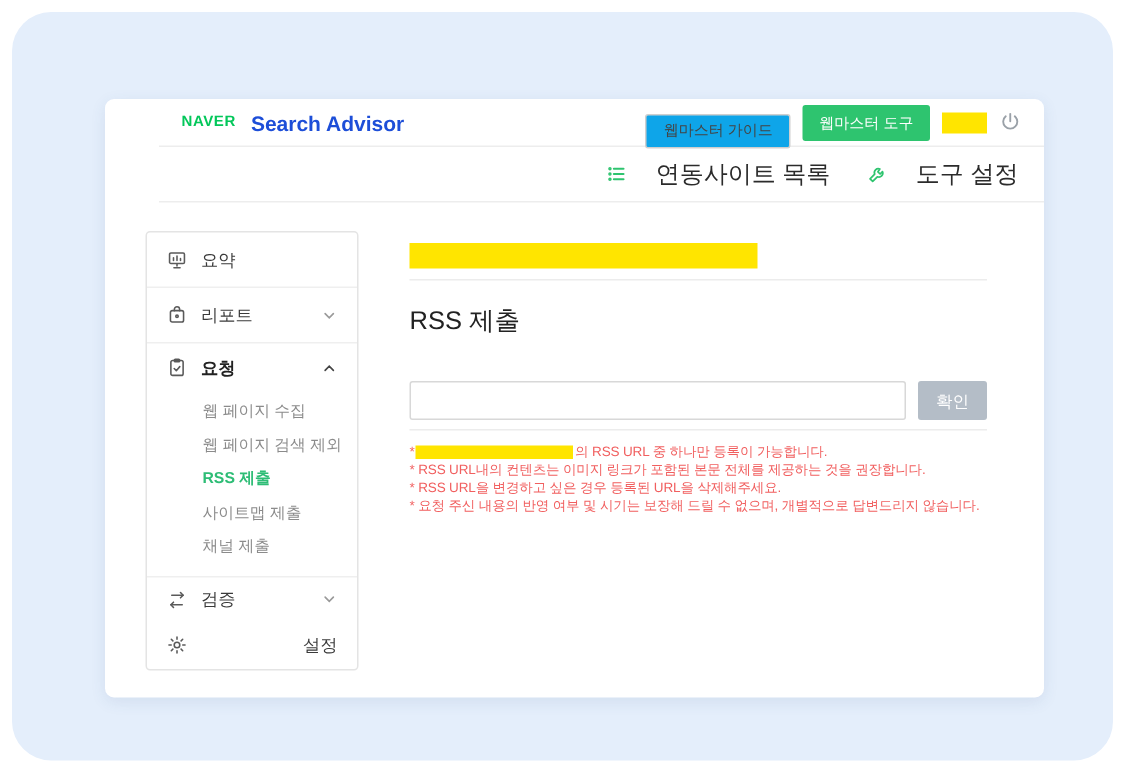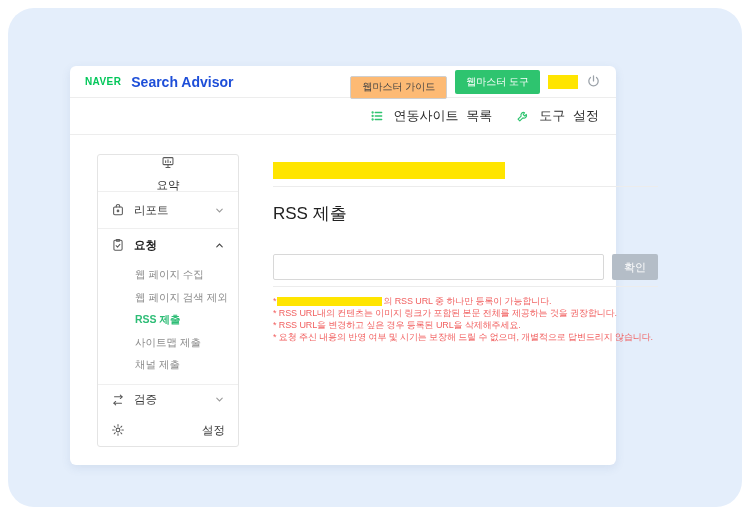--- a/index.html
+++ b/index.html
@@ -1,32 +1,32 @@
 <!DOCTYPE html>
 <html><head>
 <meta charset="utf-8">
 <style>
   * { margin:0; padding:0; box-sizing:border-box; }
   html,body { width:750px; height:515px; background:#ffffff; font-family:"Liberation Sans","DejaVu Sans",sans-serif; }
   .bg-frame { position:absolute; left:8px; top:8px; width:734px; height:499px; background:#e4eefb; border-radius:26px; }
-  .card { position:absolute; left:62px; top:58px; width:546px; height:399px; background:#ffffff; border-radius:6px; box-shadow:0 3px 10px rgba(60,90,140,0.10); }
+  .card { position:absolute; left:62px; top:58px; width:626px; height:399px; background:#ffffff; border-radius:6px; box-shadow:0 3px 10px rgba(60,90,140,0.10);padding-left:36px; }
 
   
   .card-header { height:32px; display:flex; align-items:center; padding:0 15px; border-bottom:1px solid #ededed; }
   .logo { font-size:10px; font-weight:800; color:#03c75a; letter-spacing:0.4px; }
   .app-title { margin-left:10px; font-size:14px; font-weight:600; color:#1d4ed8; }
   .header-right { margin-left:auto; display:flex; align-items:center; gap:8px; }
-  .btn-guide { height:23px; padding:0 11px; background:#fdba74; border:1px solid #cfcfcf; border-radius:2px; font-size:10px; color:#444; display:flex; align-items:center; cursor:pointer; font-family:inherit;margin-top:11px; }
+  .btn-guide { height:23px; padding:0 11px; background:#0ea5e9; border:1px solid #cfcfcf; border-radius:2px; font-size:10px; color:#444; display:flex; align-items:center; cursor:pointer; font-family:inherit;margin-top:11px; }
   .btn-tools { height:24px; padding:0 11px; background:#2ec46f; border:none; border-radius:2px; font-size:10px; color:#fff; display:flex; align-items:center; cursor:pointer; font-family:inherit; }
   .redact-badge { width:30px; height:14px; background:#ffe500; display:inline-block; }
   .power { width:15px; height:15px; color:#9aa1a8; }
 
   
   .subnav { height:37px; display:flex; justify-content:flex-end; align-items:center; gap:24px; padding:0 17px; border-bottom:1px solid #ededed; }
-  .subnav-item { display:flex; align-items:center; gap:9px; font-size:13px; color:#2b2b2b; cursor:pointer;font-family:Liberation Mono, monospace; }
+  .subnav-item { display:flex; align-items:center; gap:19px; font-size:16px; color:#2b2b2b; cursor:pointer; }
   .subnav-item svg { width:14px; height:14px; color:#2ec46f; }
 
   
   .sidebar { position:absolute; left:27px; top:88px; width:142px; background:#fff; border:1px solid #e4e4e4; border-radius:3px; }
   .side-item { height:37px; display:flex; align-items:center; gap:9px; padding:0 13px; font-size:11.5px; color:#3a3a3a; cursor:pointer; }
   .side-item svg.mi { width:14px; height:14px; color:#5a5a5a; flex:none; }
   .side-item .chev { margin-left:auto; width:11px; height:11px; color:#9a9a9a; }
   .bordered { border-bottom:1px solid #efefef; }
   .side-item.bold { font-weight:700; color:#222; height:32px; }
   .side-item.bold .chev { color:#444; }
@@ -81,21 +81,21 @@
       </div>
       <div class="subnav-item">
         <svg viewBox="0 0 24 24" fill="none" stroke="currentColor" stroke-width="2" stroke-linejoin="round">
           <path d="M14.7 6.3a4.5 4.5 0 0 0-5.9 5.9L3.5 17.5 6.5 20.5l5.3-5.3a4.5 4.5 0 0 0 5.9-5.9l-2.7 2.7-2.5-2.5 2.2-3.2z"></path>
         </svg>
         <span>도구 설정</span>
       </div>
     </div>
 
     <nav class="sidebar">
-      <div class="side-item bordered" style="height:37px;flex-direction:column;">
+      <div class="side-item bordered" style="height:37px;">
         <svg class="mi" viewBox="0 0 24 24" fill="none" stroke="currentColor" stroke-width="1.8" stroke-linecap="round">
           <rect x="3.5" y="4.5" width="17" height="12" rx="1.5"></rect>
             <path d="M8 13v-3M12 13V8M16 13v-2"></path>
             <path d="M12 17v2.5M8.5 21.5h7"></path>
         </svg>
         <span>요약</span>
       </div>
       <div class="side-item bordered" style="height:37px;">
         <svg class="mi" viewBox="0 0 24 24" fill="none" stroke="currentColor" stroke-width="1.8" stroke-linecap="round">
           <rect x="4.5" y="7" width="15" height="13" rx="2"></rect>

